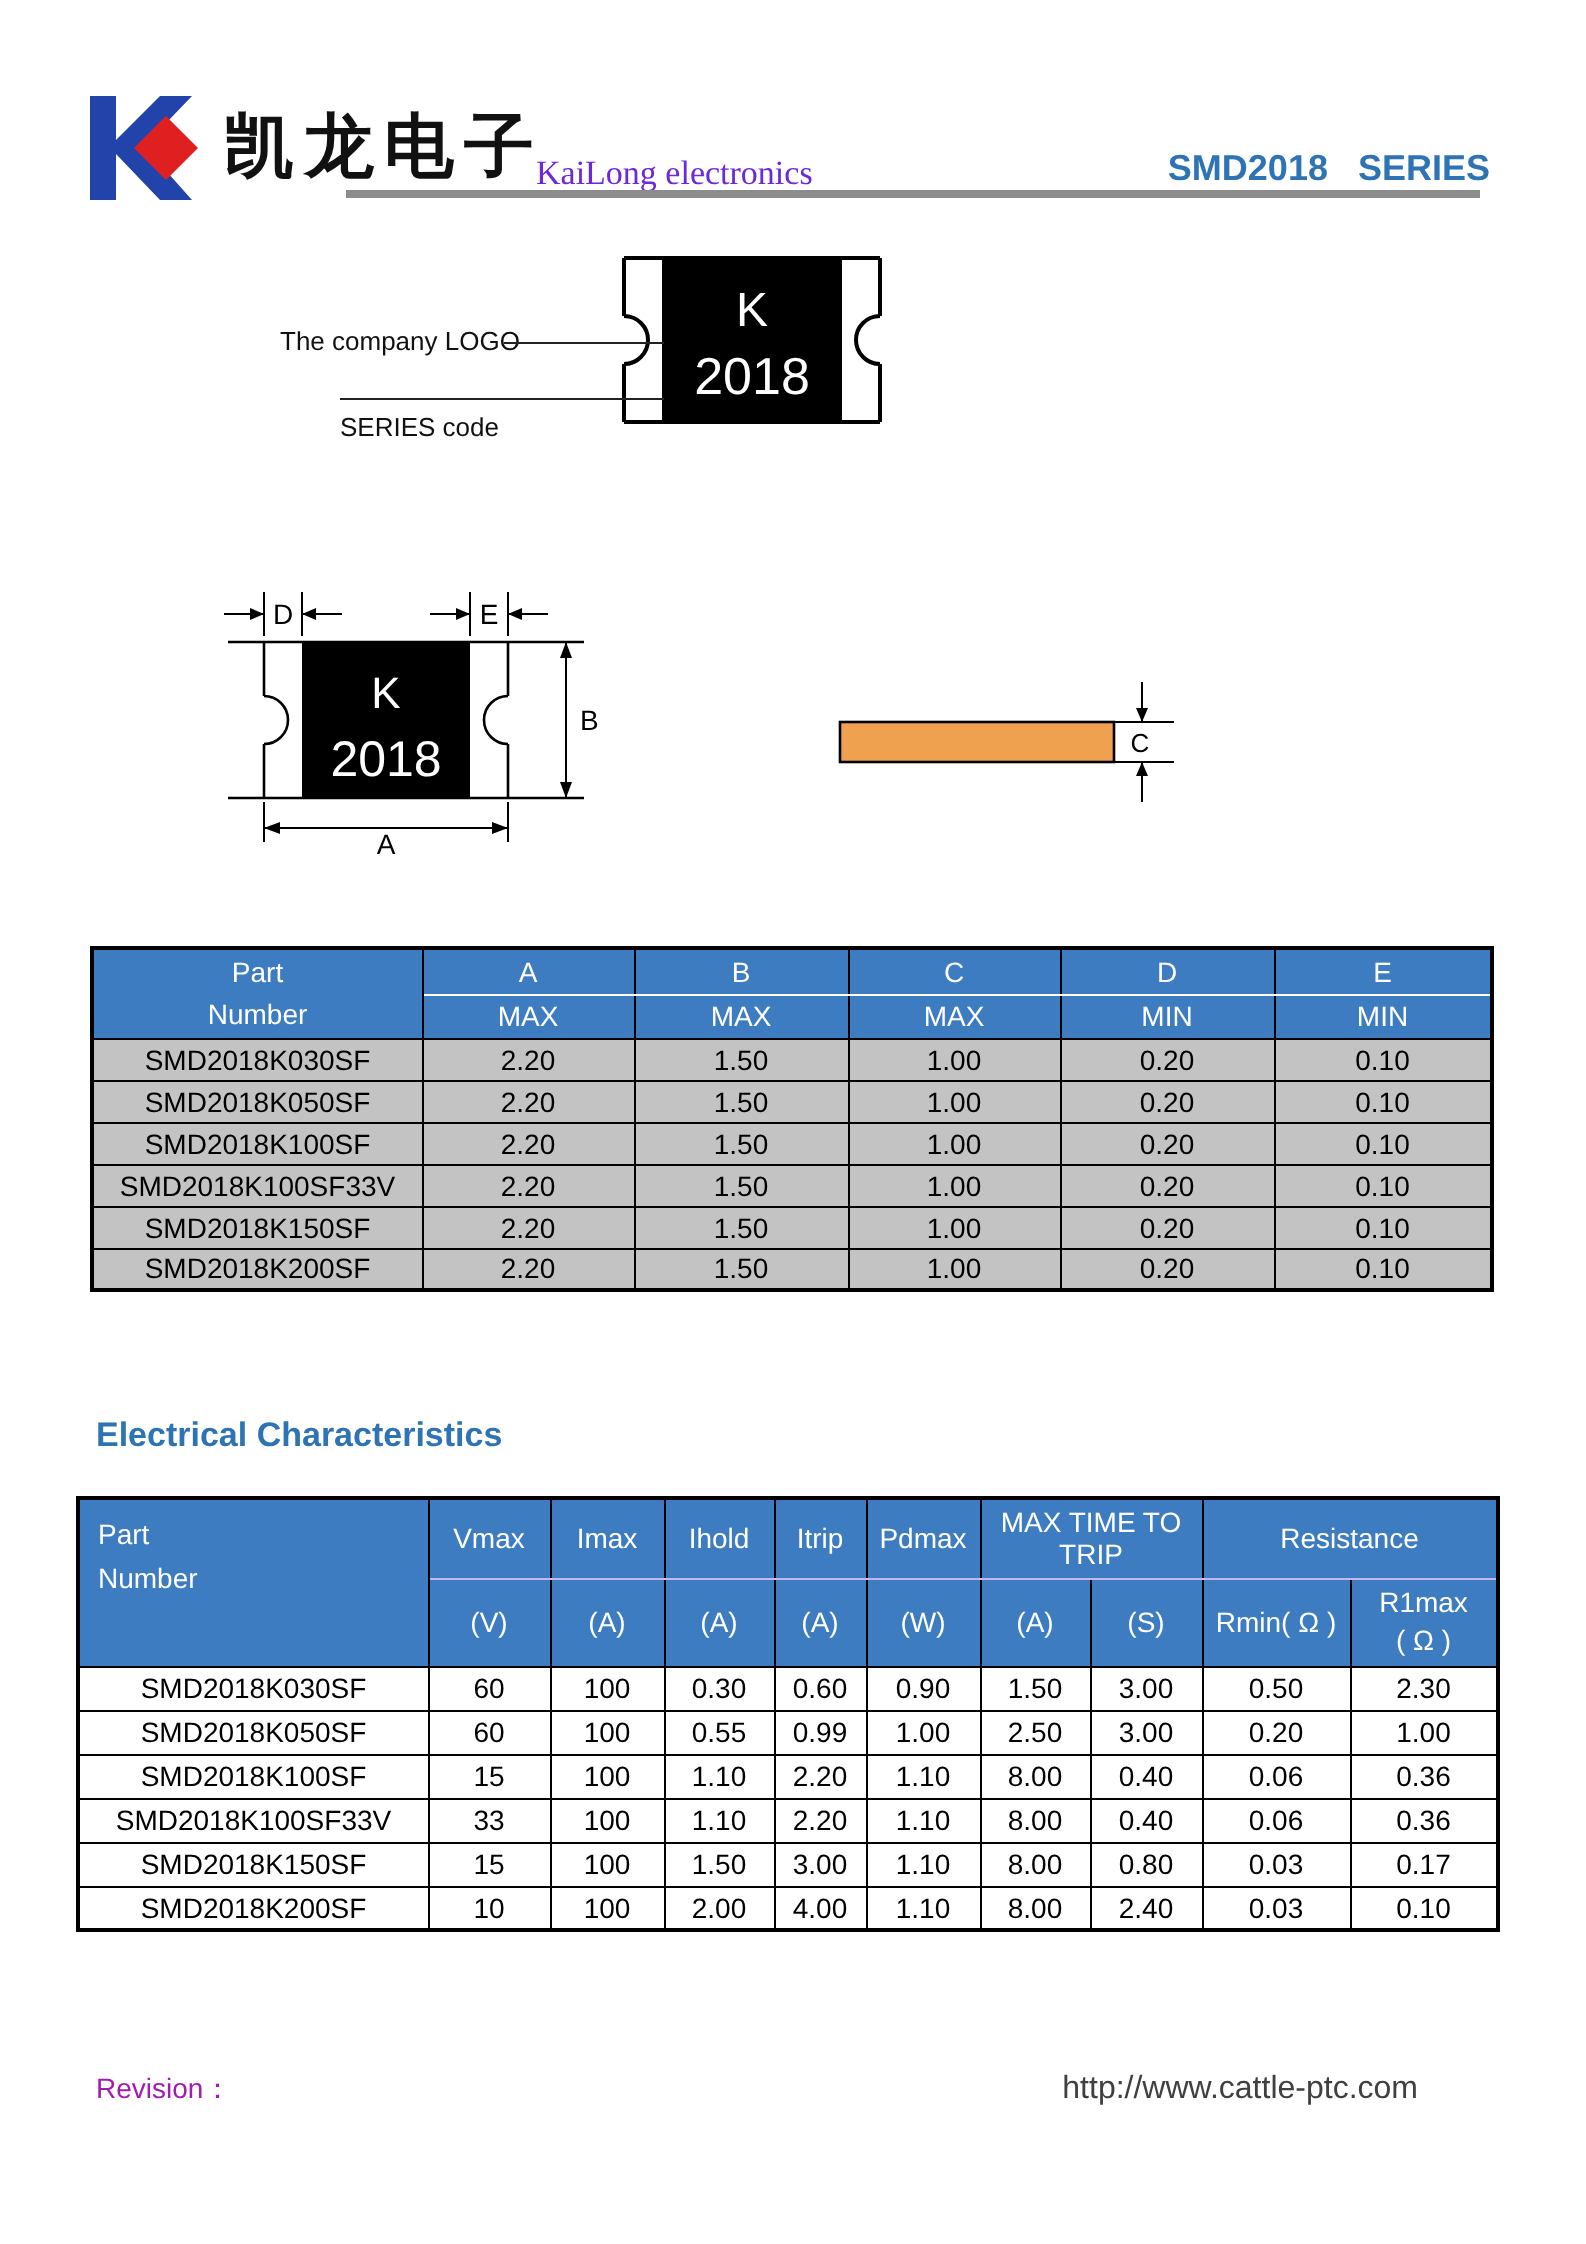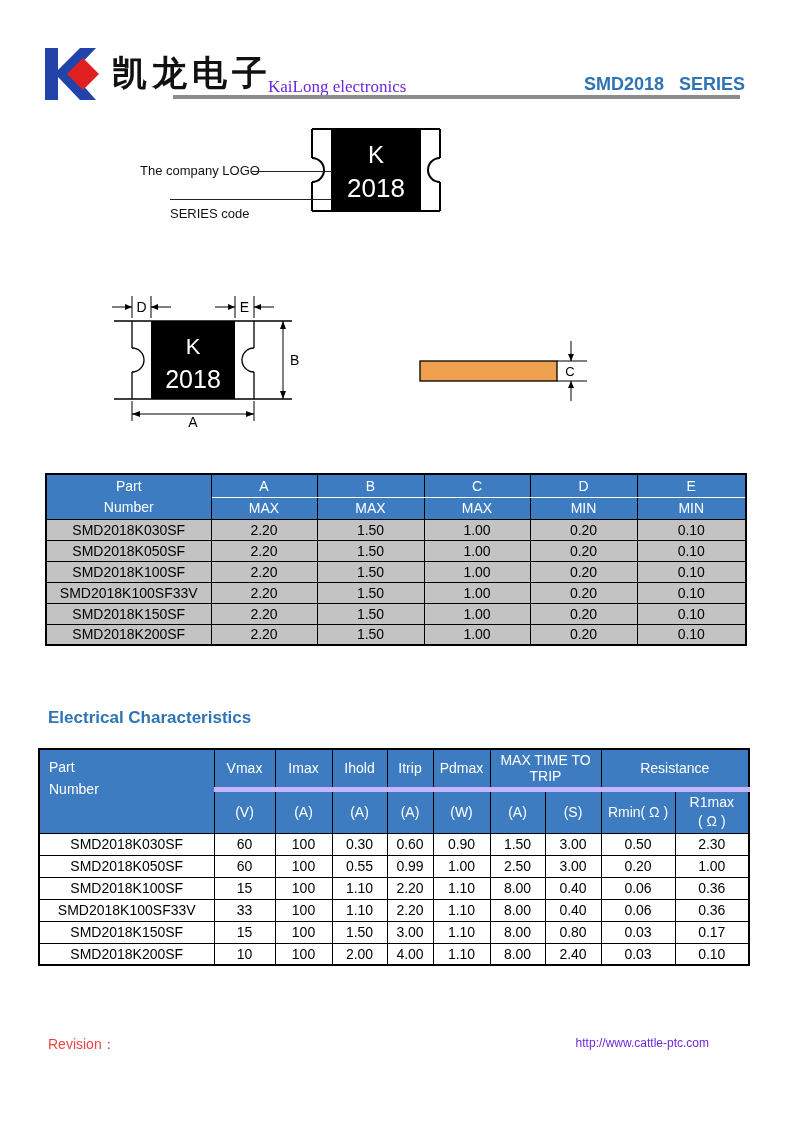--- a/index.html
+++ b/index.html
@@ -49,29 +49,29 @@
   .elec-table { left:38px; top:748px; width:710px; border:2px solid #000; }
   th, td { border:1px solid #000; font-size:14px; text-align:center; overflow:hidden; }
   th { background:#3d7cc1; color:#fff; font-weight:normal; }
   .dim-table thead tr:first-child th { height:23px; }
   .dim-table thead tr:last-child th { height:22px; }
   .dim-table thead tr:first-child th.unit-divide { border-bottom:1px solid #fff; }
   .dim-table tbody td { background:#c3c3c3; height:21px; }
   .part-th-dim div { line-height:21px; }
   .elec-table thead tr:first-child th { height:40px; }
   .elec-table thead tr:last-child th { height:44px; }
-  .elec-table thead tr:first-child th.unit-divide { border-bottom:5px solid #c4b5fd; }
+  .elec-table thead tr:first-child th.unit-divide { border-bottom:1px solid #c4b5fd; }
   .elec-table tbody td { background:#fff; height:22px; }
   .part-th-elec { text-align:left; vertical-align:top; padding:6px 0 0 9px; }
   .part-th-elec div { line-height:22px; }
   .prewrap { white-space:pre-line; line-height:19px; }
 
   
-  .footer-revision { position:absolute; left:48px; top:1036px; font-size:14px; color:#ef4444; }
-  .footer-url { position:absolute; right:84px; top:1036px; font-size:12px; color:#6d28d9; text-decoration:none; }
+  .footer-revision { position:absolute; left:48px; top:1036px; font-size:14px; color:#a21caf; }
+  .footer-url { position:absolute; right:84px; top:1036px; font-size:16px; color:#404040; text-decoration:none; }
 
   svg text { font-family:"Liberation Sans", sans-serif; }
 </style>
 </head>
 <body>
 
 <div class="page">
 
   <svg class="logo-svg" viewBox="0 0 66 58">
     <path d="M5,3 L18,3 L18,25 L40,3 L56,3 L32,28 L56,55 L40,55 L18,32 L18,55 L5,55 Z" fill="#2244aa"></path>

